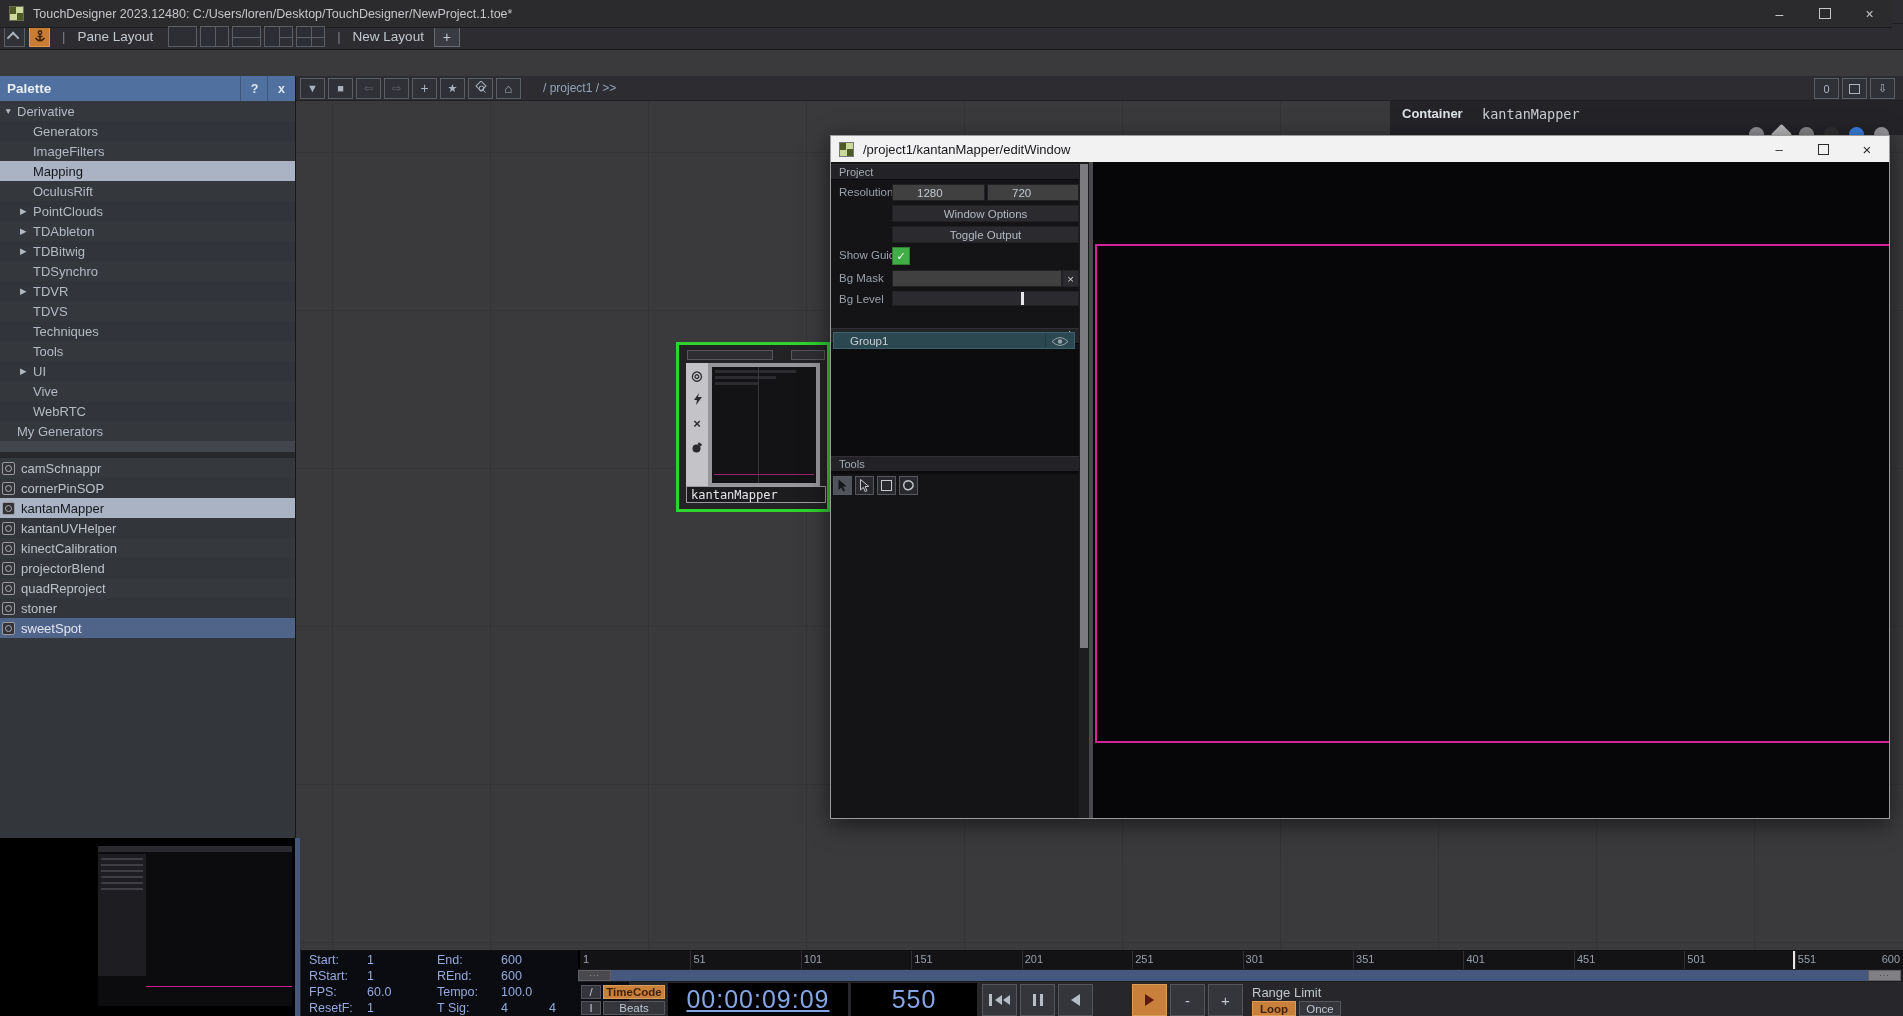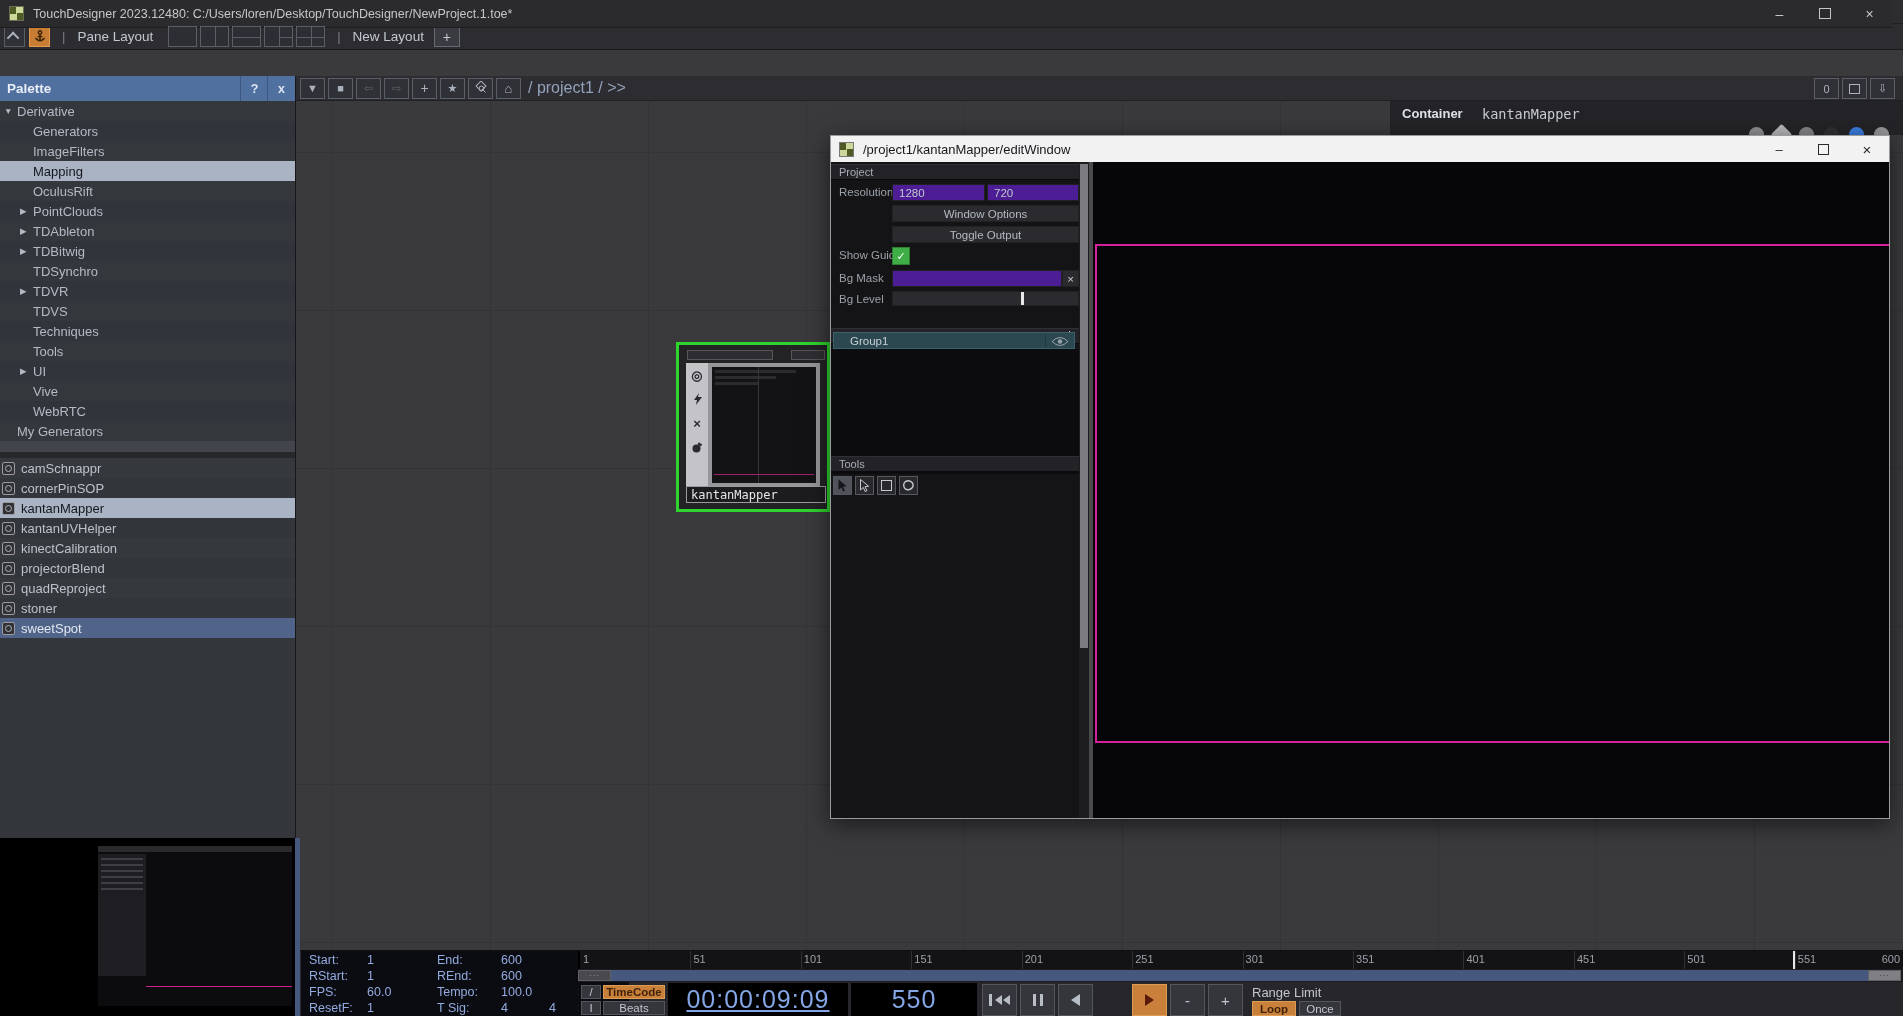--- a/index.html
+++ b/index.html
@@ -68,21 +68,21 @@
   .pv-row{height:2px;background:#3e3e44;margin:4px 3px 0 3px;}
   .pv-pink{position:absolute;left:146px;top:148px;width:146px;height:1px;background:#cc2090;}
 
   
   #network{left:295px;top:76px;width:1608px;height:874px;background-color:#3a3a3d;
     background-image:linear-gradient(to right,#343437 1px,transparent 1px),linear-gradient(to bottom,#343437 1px,transparent 1px);
     background-size:158px 158px;background-position:37px 76px;z-index:1;}
   #net-toolbar{position:absolute;left:0;top:0;width:100%;height:25px;background:#2d2d31;border-bottom:1px solid #202024;display:flex;align-items:center;padding-left:5px;box-sizing:border-box;}
   .net-btn{width:23px;height:19px;border:1px solid #5a5f66;background:#303136;color:#aab2be;font-size:11px;display:flex;align-items:center;justify-content:center;margin-right:3px;}
   .net-btn.dim{color:#60646c;}
-  #net-path{margin-left:4px;color:#93a2ba;font-size:16px;}
+  #net-path{margin-left:19px;color:#93a2ba;font-size:12px;}
   #net-right{position:absolute;right:5px;top:2px;display:flex;}
 
   
   #node{left:676px;top:342px;width:154px;height:170px;border:3px solid #2ed32e;background:#232326;z-index:2;box-sizing:border-box;}
   .node-tab{position:absolute;top:5px;height:8px;background:#2e2e32;border:1px solid #55555a;}
   #node-body{position:absolute;left:7px;top:18px;width:134px;height:124px;background:#97979b;}
   #node-icons{position:absolute;left:0;top:0;width:22px;height:124px;background:#c4c4c8;display:flex;flex-direction:column;align-items:center;padding-top:4px;box-sizing:border-box;gap:8px;color:#2a2a2e;}
   .node-ic{width:16px;height:16px;display:flex;align-items:center;justify-content:center;font-size:13px;font-weight:bold;}
   #node-view{position:absolute;left:26px;top:4px;right:4px;bottom:4px;background:#131315;}
   .nv-bar{height:3px;background:#2c2c30;margin:3px 40px 0 3px;}
@@ -102,21 +102,21 @@
   #ew-titlebar{position:absolute;left:0;top:0;right:0;height:26px;background:#f2f2f2;display:flex;align-items:center;}
   .ew-icon{width:13px;height:13px;margin:0 9px 0 8px;background:conic-gradient(#cdd89b 0 25%,#4e5b24 0 50%,#cdd89b 0 75%,#4e5b24 0);border:1px solid #777;}
   #ew-title{font-size:13px;color:#17181c;}
   #ew-ctrls{position:absolute;right:0;top:0;height:26px;display:flex;}
   .ew-ctrl{width:44px;height:26px;color:#2a2a2a;font-size:13px;display:flex;align-items:center;justify-content:center;}
   .ew-max{width:9px;height:9px;border:1px solid #2a2a2a;}
   #ew-body{position:absolute;left:0;top:26px;right:0;bottom:0;}
   #ew-panel{position:absolute;left:0;top:0;width:248px;bottom:0;background:#141416;}
   .ew-sec{position:absolute;left:0;width:248px;height:16px;background:#232327;border-top:1px solid #303034;border-bottom:1px solid #0a0a0c;color:#a6acb4;font-size:11px;display:flex;align-items:center;padding-left:8px;box-sizing:border-box;}
   .ew-label{position:absolute;left:8px;font-size:11.5px;color:#9ba1a9;}
-  .ew-field{position:absolute;background:#4c1d95;border:1px solid #212124;color:#c2c8ce;font-size:11.5px;display:flex;align-items:center;padding-left:6px;box-sizing:border-box;height:17px;}
+  .ew-field{position:absolute;background:#404040;border:1px solid #212124;color:#c2c8ce;font-size:11.5px;display:flex;align-items:center;padding-left:24px;box-sizing:border-box;height:17px;}
   .ew-btn{position:absolute;background:#2b2b2f;border:1px solid #212124;color:#b2b8c0;font-size:11.5px;display:flex;align-items:center;justify-content:center;box-sizing:border-box;height:17px;}
   #ew-check{position:absolute;left:61px;top:85px;width:16px;height:16px;background:#3fae46;border:1px solid #2e8030;color:#fff;font-size:11px;display:flex;align-items:center;justify-content:center;}
   #ew-slider{position:absolute;left:61px;top:129px;width:187px;height:15px;background:#2b2b2f;border:1px solid #212124;box-sizing:border-box;}
   #ew-slider-handle{position:absolute;left:128px;top:0;width:3px;height:13px;background:#e8e8ea;}
   #ew-shapes-list{position:absolute;left:0;top:187px;width:248px;height:125px;background:#0c0c0e;}
   #ew-group-row{position:absolute;left:2px;top:170px;width:242px;height:17px;background:#2b4750;border:1px solid #3c606c;color:#c8d0d4;font-size:11.5px;display:flex;align-items:center;padding-left:16px;box-sizing:border-box;}
   .grp-div{position:absolute;right:28px;top:1px;bottom:1px;width:1px;background:#203a44;}
   .tool-btn{position:absolute;top:314px;width:19px;height:19px;background:#29292d;border:1px solid #55585e;display:flex;align-items:center;justify-content:center;box-sizing:border-box;}
   .tool-btn.active{background:#50535a;}
   .sq-glyph{width:9px;height:9px;border:1.5px solid #c6cace;}

